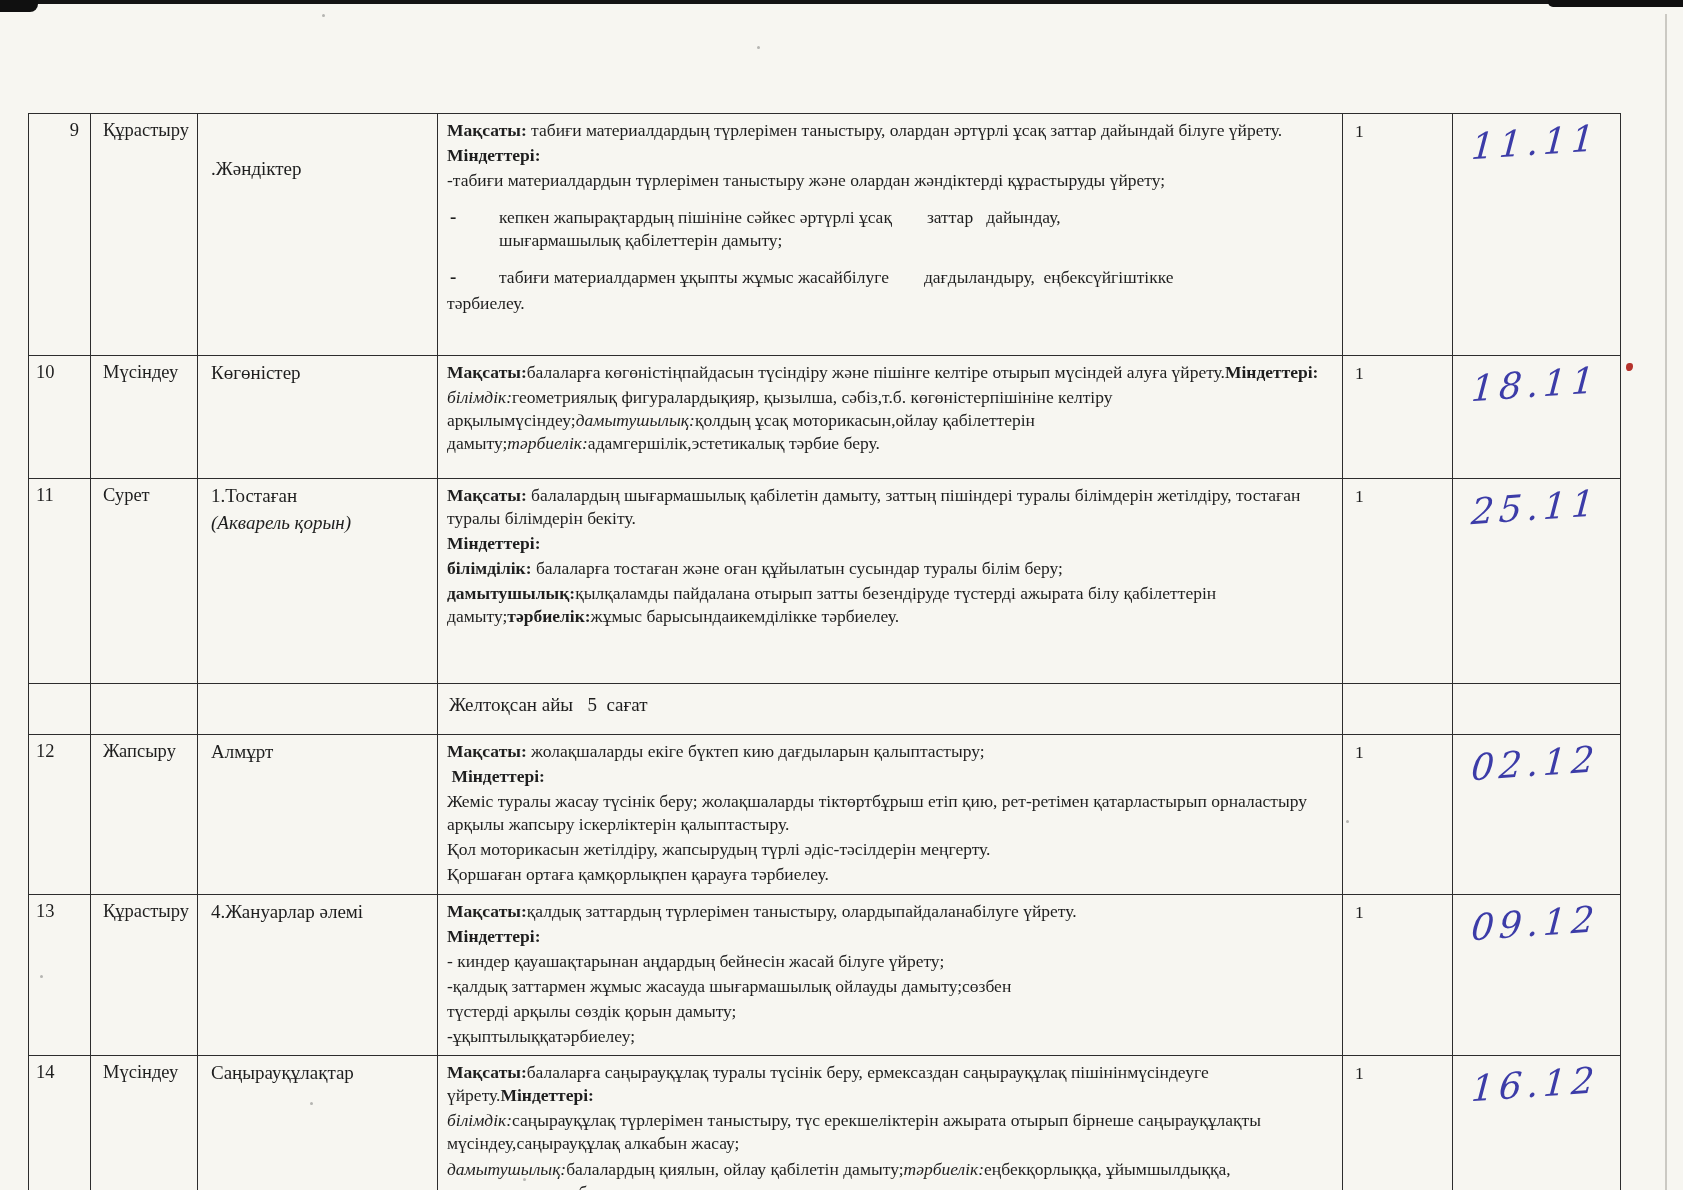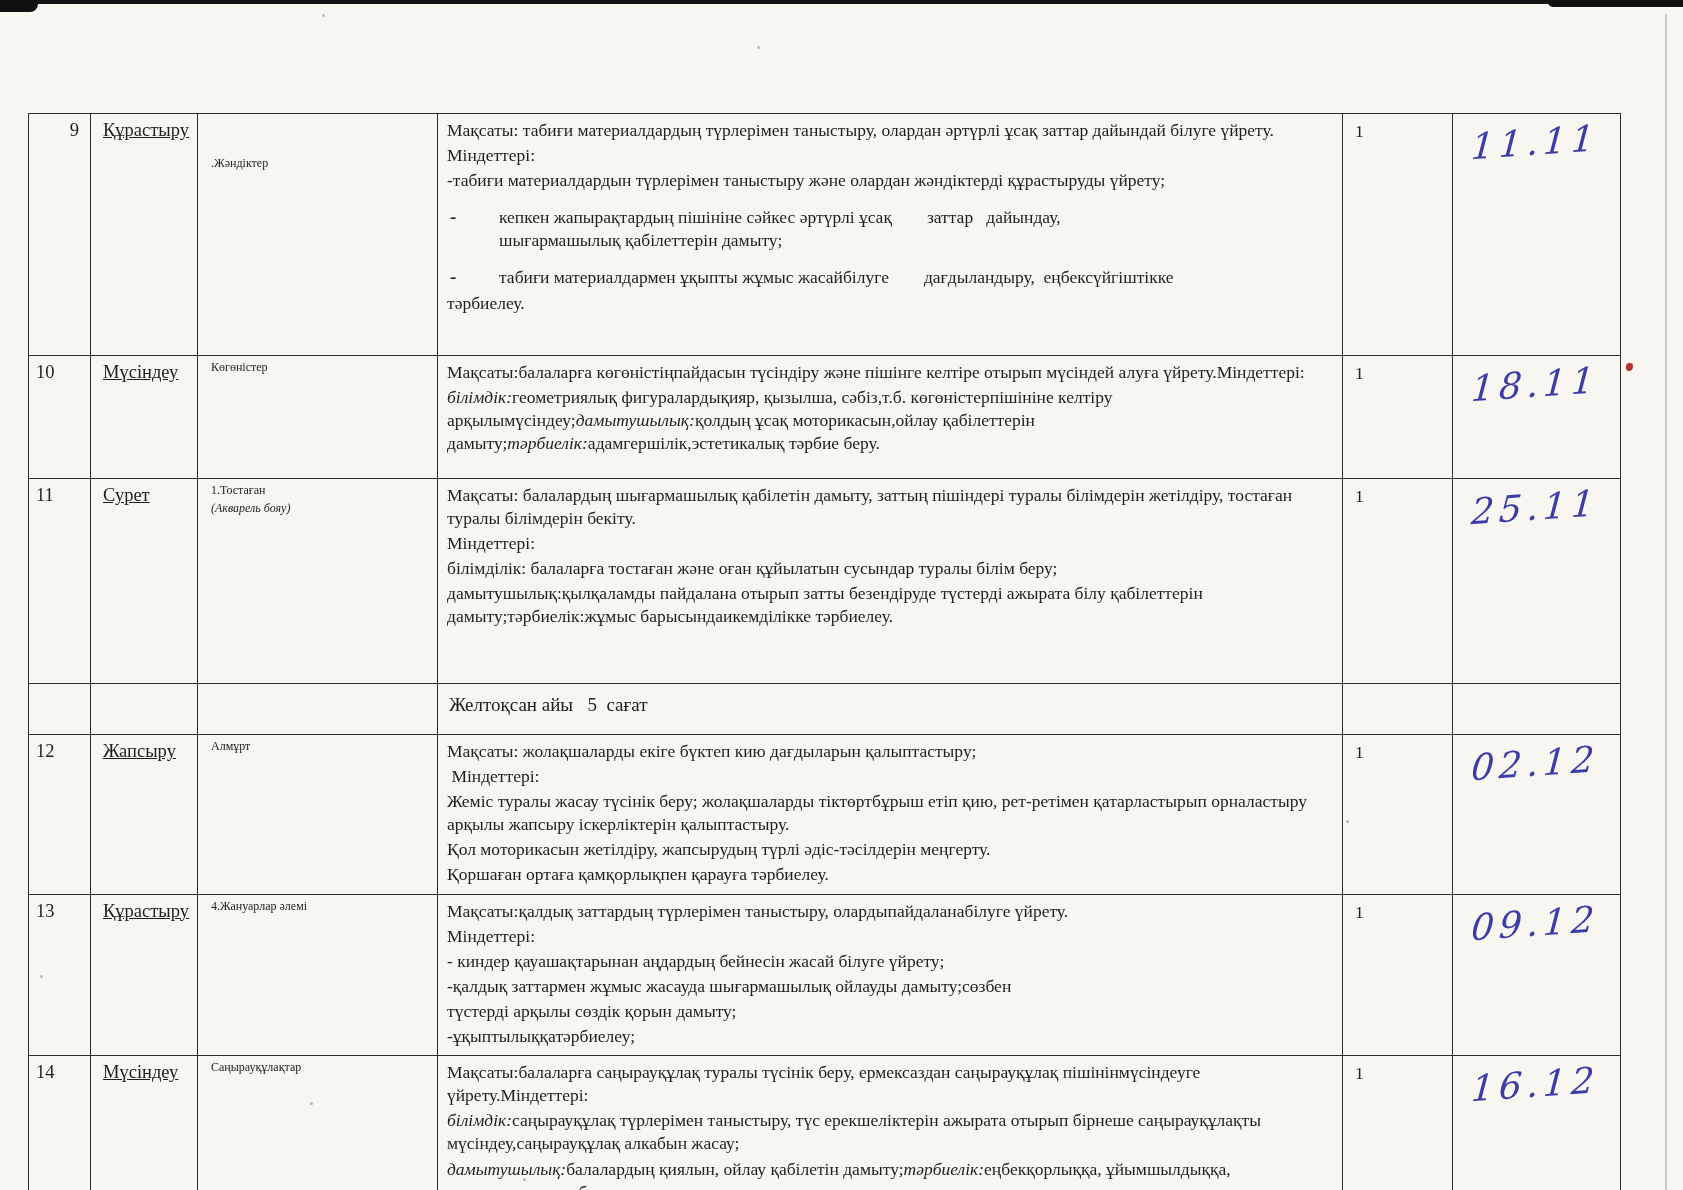--- a/index.html
+++ b/index.html
@@ -40,29 +40,29 @@
   tr.r9 >td{height:195px;}
   tr.r10>td{height:112px;}
   tr.r11>td{height:194px;}
   tr.rsec>td{height:40px;}
   tr.r12>td{height:145px;}
   tr.r13>td{height:142px;}
   tr.r14>td{height:142px;}
 
   td.num{font-size:18.5px;padding-left:7px;}
   tr.r9 td.num{text-align:right;padding-right:11px;}
-  td.act{font-size:18.5px;padding-left:12px;text-decoration:underline;}
-  td.topic{font-size:12px;padding-left:13px;}
+  td.act{font-size:18.5px;padding-left:12px;}
+  td.topic{font-size:19px;padding-left:13px;}
   td.topic.pt40{padding-top:42px;}
   td.obj{padding:5px 12px 5px 9px;}
   td.hours{padding:6px 0 0 12px;font-size:17.5px;}
   td.date{padding:0;}
 
   .para{margin:0 0 2px 0;white-space:pre-wrap;}
-  .para .b{font-weight:normal;}
+  .para .b{font-weight:bold;}
   .para .i{font-style:italic;}
   .para.bullet{position:relative;padding-left:52px;margin:14px 0 2px 0;}
   .para.bullet .dash{position:absolute;left:3px;top:-2px;font-weight:bold;font-size:19px;}
   .para.mt{}
 
   .section-label{font-weight:normal;font-size:19px;white-space:pre-wrap;padding-left:2px;display:block;margin-top:3px;}
 
   .hand{
     display:inline-block;
     margin:9px 0 0 20px;
@@ -134,21 +134,21 @@
           </td>
       <td class="hours">1</td>
       <td class="date"><span class="hand">18.11</span></td>
     </tr>
 
     <tr class="r11">
       <td class="num">11</td>
       <td class="act">Сурет</td>
       <td class="topic">
             <div class="para"><span>1.Тостаған</span></div>
-            <div class="para"><span class="i">(Акварель бояу)</span></div>
+            <div class="para"><span class="i">(Акварель қорын)</span></div>
           </td>
       <td class="obj">
             <div class="para mt"><span class="b">Мақсаты:</span><span> балалардың шығармашылық қабілетін дамыту, заттың пішіндері туралы білімдерін жетілдіру, тостаған туралы білімдерін бекіту.</span></div>
             <div class="para"><span class="b">Міндеттері:</span></div>
             <div class="para"><span class="b">білімділік:</span><span> балаларға тостаған және оған құйылатын сусындар туралы білім беру;</span></div>
             <div class="para"><span class="b">дамытушылық:</span><span>қылқаламды пайдалана отырып затты безендіруде түстерді ажырата білу қабілеттерін дамыту;</span><span class="b">тәрбиелік:</span><span>жұмыс барысындаикемділікке тәрбиелеу.</span></div>
           </td>
       <td class="hours">1</td>
       <td class="date"><span class="hand">25.11</span></td>
     </tr>

